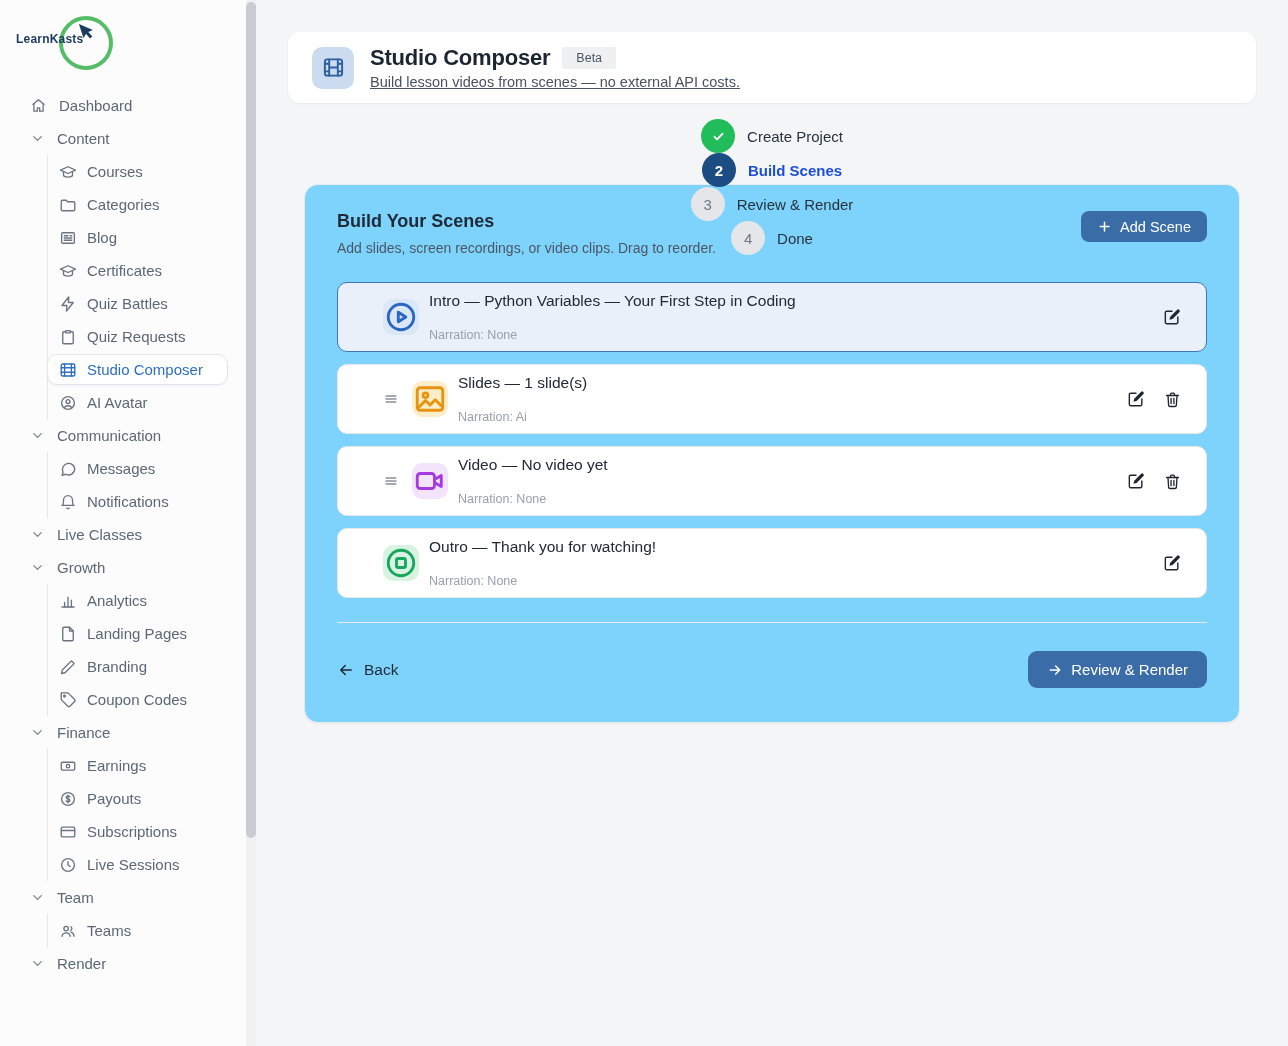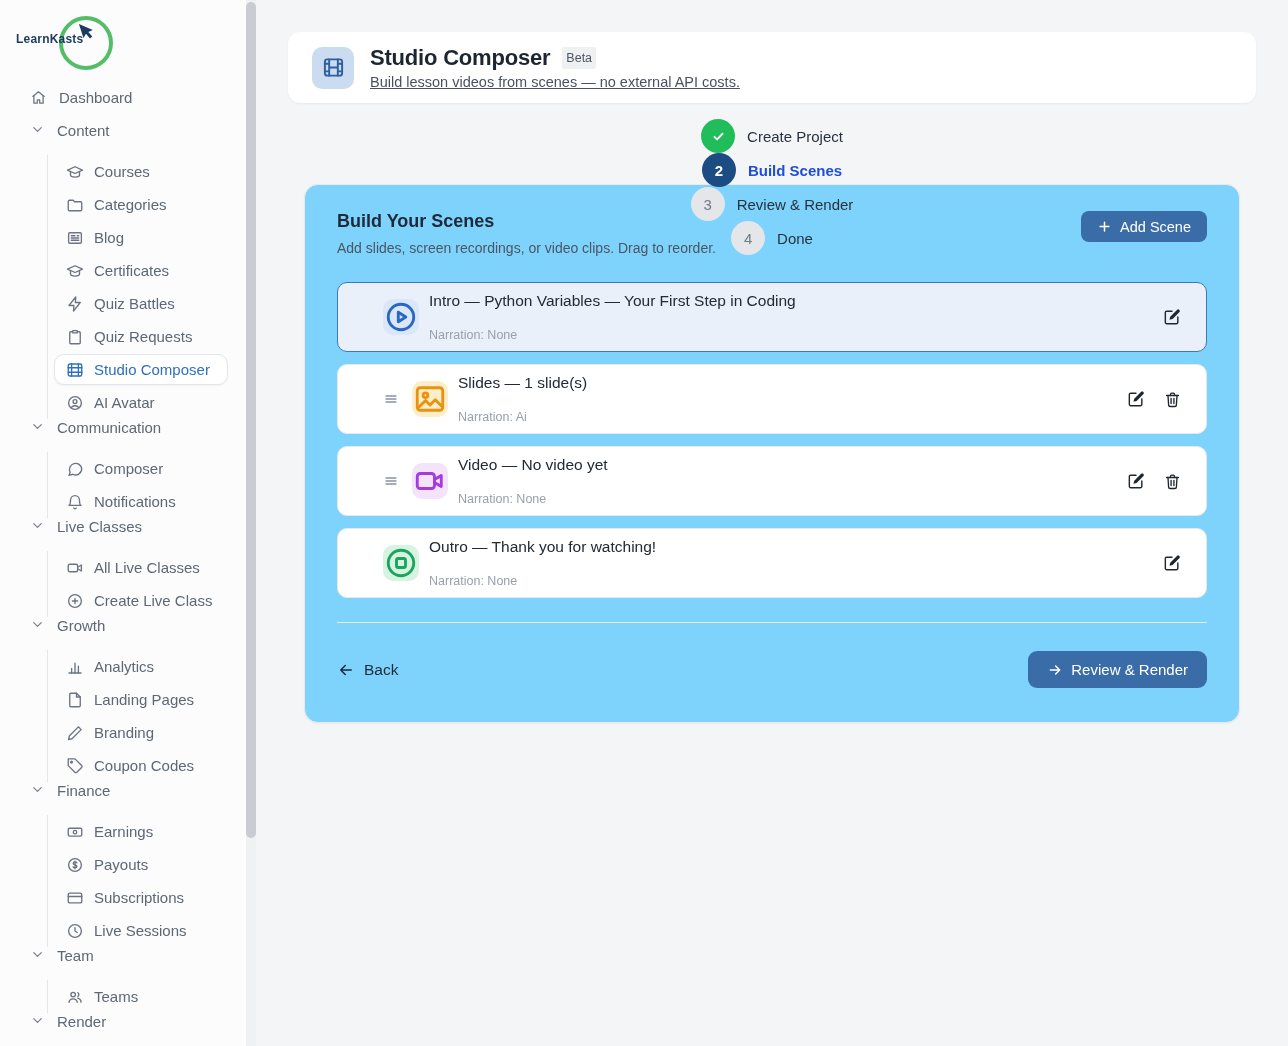--- a/index.html
+++ b/index.html
@@ -10,37 +10,37 @@
   .sidebar { position:relative; width:256px; height:1046px; background:#fcfcfd; flex:0 0 256px; }
   .scrolltrack { position:absolute; top:0; right:0; width:10px; height:100%; background:#f0f1f3; }
   .scrollthumb { position:absolute; top:2px; left:0; width:10px; height:836px; background:#c9cdd3; border-radius:6px; }
 
   .logo { position:relative; height:88px; }
   .logo-circle { position:absolute; left:59px; top:16px; width:54px; height:54px; border:4.5px solid #55bd68; border-radius:50%; }
   .logo-cursor { position:absolute; left:76px; top:20px; width:22px; height:22px; transform:rotate(-18deg); }
   .logo-text { position:absolute; left:16px; top:32px; font-size:12px; font-weight:700; color:#1d3a5f; letter-spacing:.2px; }
 
   .nav { margin-top:1px; font-size:15px; color:#5d6875; }
-  .nav-row { display:flex; align-items:flex-start; gap:12px; height:33px; padding-left:30px; cursor:default; }
+  .nav-row { display:flex; align-items:center; gap:12px; height:33px; padding-left:30px; cursor:default; }
   .nav-row .nicon { width:17px; height:17px; flex:0 0 17px; color:#6b7480; display:flex; }
   .nav-row .chev { width:15px; height:15px; flex:0 0 15px; color:#7a838e; display:flex; }
-  .sub { margin-left:47px; border-left:1px solid #e4e6e9; padding-left:18px; }
+  .sub { margin-left:47px; border-left:1px solid #e4e6e9; padding-left:11px; }
   .sub-item { display:flex; align-items:center; gap:10px; height:33px; }
   .sub-item .nicon { width:18px; height:18px; flex:0 0 18px; color:#6b7480; display:flex; }
   .sub-item.active { background:#ffffff; border:1px solid #e3e6ea; border-radius:10px; margin:1px 28px 1px -12px; padding-left:11px; height:31px; color:#2e6fbf; font-weight:500; box-shadow:0 1px 2px rgba(16,24,40,.05); }
   .sub-item.active .nicon { color:#2e6fbf; }
   svg { display:block; }
 
   
   .main { flex:1; padding:32px 32px 0 32px; }
   .topcard { background:#fff; border-radius:12px; padding:13px 24px; display:flex; align-items:center; gap:16px; box-shadow:0 1px 2px rgba(16,24,40,.05); }
   .film-tile { width:42px; height:42px; border-radius:10px; background:#ccdcf0; color:#2d5f9e; display:flex; align-items:center; justify-content:center; }
   .title-row { display:flex; align-items:center; gap:12px; }
   .title-row h1 { font-size:22px; font-weight:700; color:#1c2530; letter-spacing:-.2px; }
-  .badge { background:#eef0f2; color:#4b5563; font-size:12.5px; padding:4px 4px; border-radius:2px; }
+  .badge { background:#eef0f2; color:#4b5563; font-size:12.5px; padding:4px 14px; border-radius:2px; }
   .subtitle { margin-top:3px; font-size:14.5px; color:#4a5260;text-decoration:underline; }
 
   .stepper { margin:16px 16px 0 16px; display:flex; align-items:center; height:42px;flex-direction:column; }
   .step { display:flex; align-items:center; gap:12px; }
   .step .circ { width:34px; height:34px; border-radius:50%; display:flex; align-items:center; justify-content:center; font-size:15px; font-weight:700; }
   .step.done .circ { background:#21bd5a; color:#fff; }
   .step.active .circ { background:#1b4d82; color:#fff; }
   .step.todo .circ { background:#e4e6e9; color:#707a86; font-weight:500; }
   .step .slabel { font-size:15px; color:#28323f; white-space:nowrap; }
   .step.active .slabel { color:#1d4ed8; font-weight:600; }
@@ -181,59 +181,39 @@
         </span>
         <span>Communication</span>
       </div>
       <div class="sub">
         <div class="sub-item">
           <span class="nicon">
             <svg viewBox="0 0 24 24" fill="none" stroke="currentColor" stroke-width="1.8" stroke-linecap="round" stroke-linejoin="round" style="width: 100%; height: 100%;">
               <path d="M21 11.8a8.2 8.2 0 0 1-12 7.2L4 20.5l1.5-4.2A8.2 8.2 0 1 1 21 11.8z"></path>
             </svg>
           </span>
-          <span>Composer</span>
+          <span>Messages</span>
         </div>
         <div class="sub-item">
           <span class="nicon">
             <svg viewBox="0 0 24 24" fill="none" stroke="currentColor" stroke-width="1.8" stroke-linecap="round" stroke-linejoin="round" style="width: 100%; height: 100%;">
               <path d="M18 9.5a6 6 0 1 0-12 0c0 6-2 7-2 7h16s-2-1-2-7"></path>
               <path d="M10.3 20a2 2 0 0 0 3.4 0"></path>
             </svg>
           </span>
           <span>Notifications</span>
         </div>
       </div>
       <div class="nav-row">
         <span class="chev">
           <svg viewBox="0 0 24 24" fill="none" stroke="currentColor" stroke-width="2" stroke-linecap="round" stroke-linejoin="round" style="width: 100%; height: 100%;">
             <path d="m6 9 6 6 6-6"></path>
           </svg>
         </span>
         <span>Live Classes</span>
-      </div>
-      <div class="sub">
-        <div class="sub-item">
-          <span class="nicon">
-            <svg viewBox="0 0 24 24" fill="none" stroke="currentColor" stroke-width="1.8" stroke-linecap="round" stroke-linejoin="round" style="width: 100%; height: 100%;">
-              <rect x="3" y="7" width="12.5" height="10" rx="2"></rect>
-              <path d="m15.5 11 5-3v8l-5-3"></path>
-            </svg>
-          </span>
-          <span>All Live Classes</span>
-        </div>
-        <div class="sub-item">
-          <span class="nicon">
-            <svg viewBox="0 0 24 24" fill="none" stroke="currentColor" stroke-width="1.8" stroke-linecap="round" stroke-linejoin="round" style="width: 100%; height: 100%;">
-              <circle cx="12" cy="12" r="8.5"></circle>
-              <path d="M12 8.5v7M8.5 12h7"></path>
-            </svg>
-          </span>
-          <span>Create Live Class</span>
-        </div>
       </div>
       <div class="nav-row">
         <span class="chev">
           <svg viewBox="0 0 24 24" fill="none" stroke="currentColor" stroke-width="2" stroke-linecap="round" stroke-linejoin="round" style="width: 100%; height: 100%;">
             <path d="m6 9 6 6 6-6"></path>
           </svg>
         </span>
         <span>Growth</span>
       </div>
       <div class="sub">

